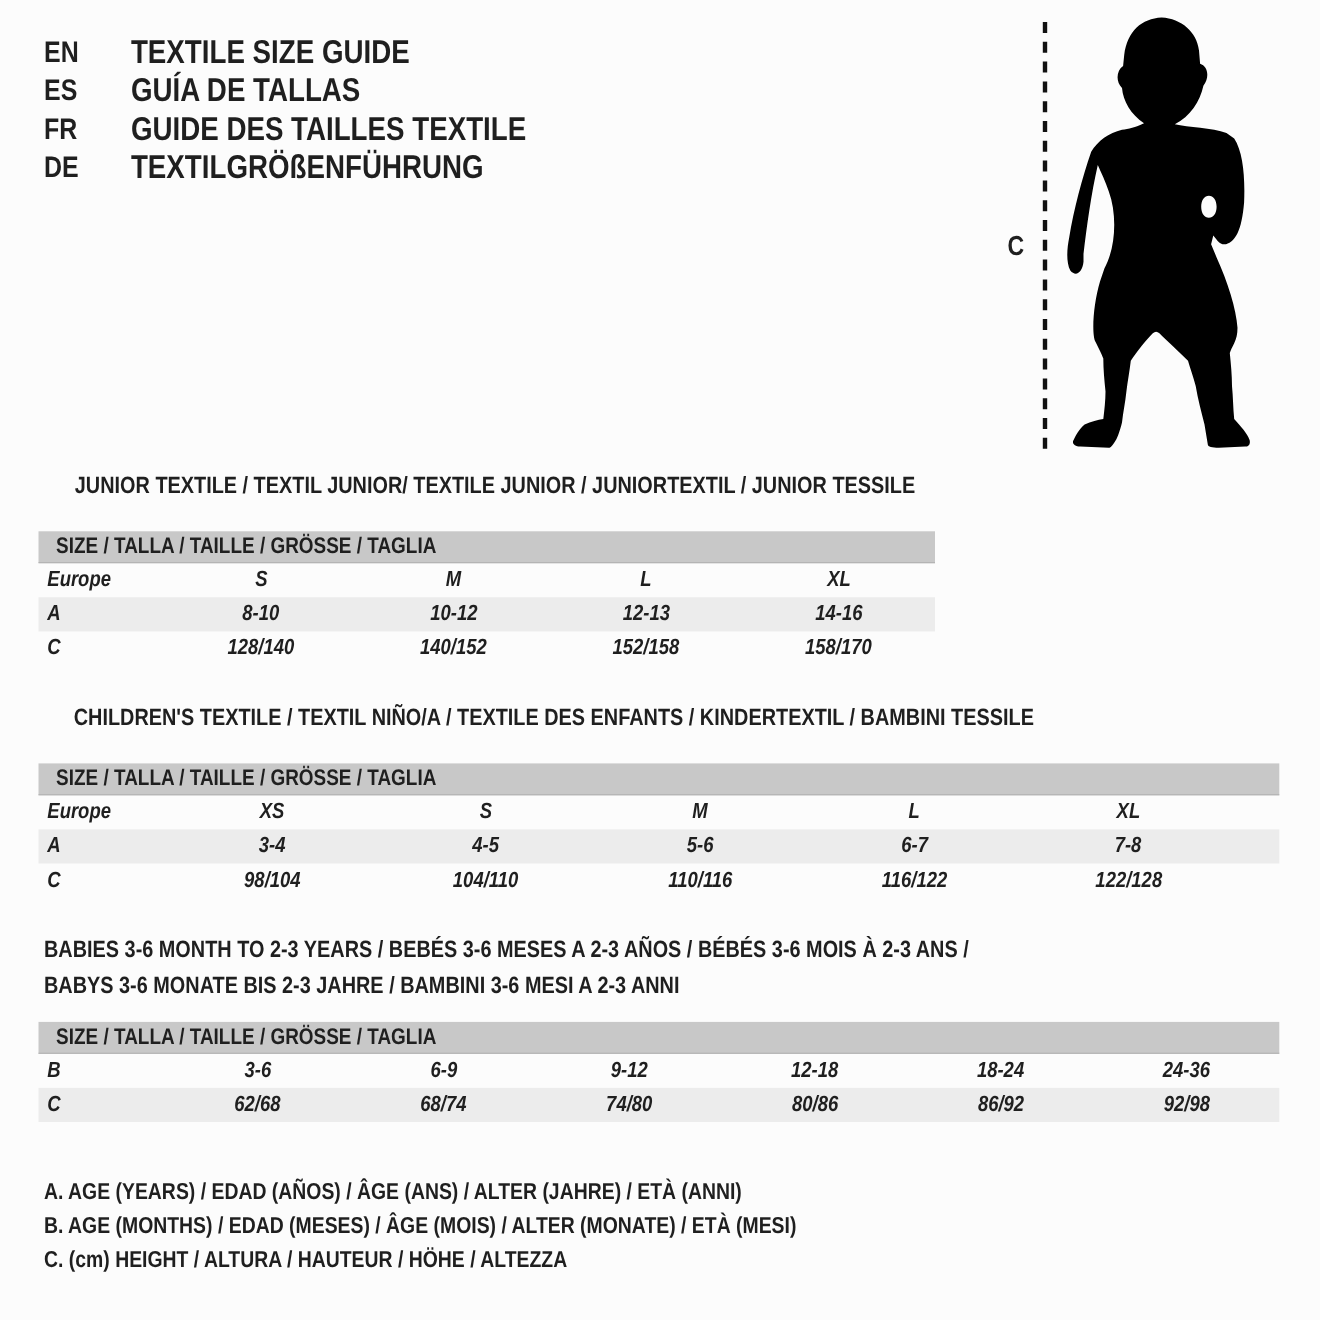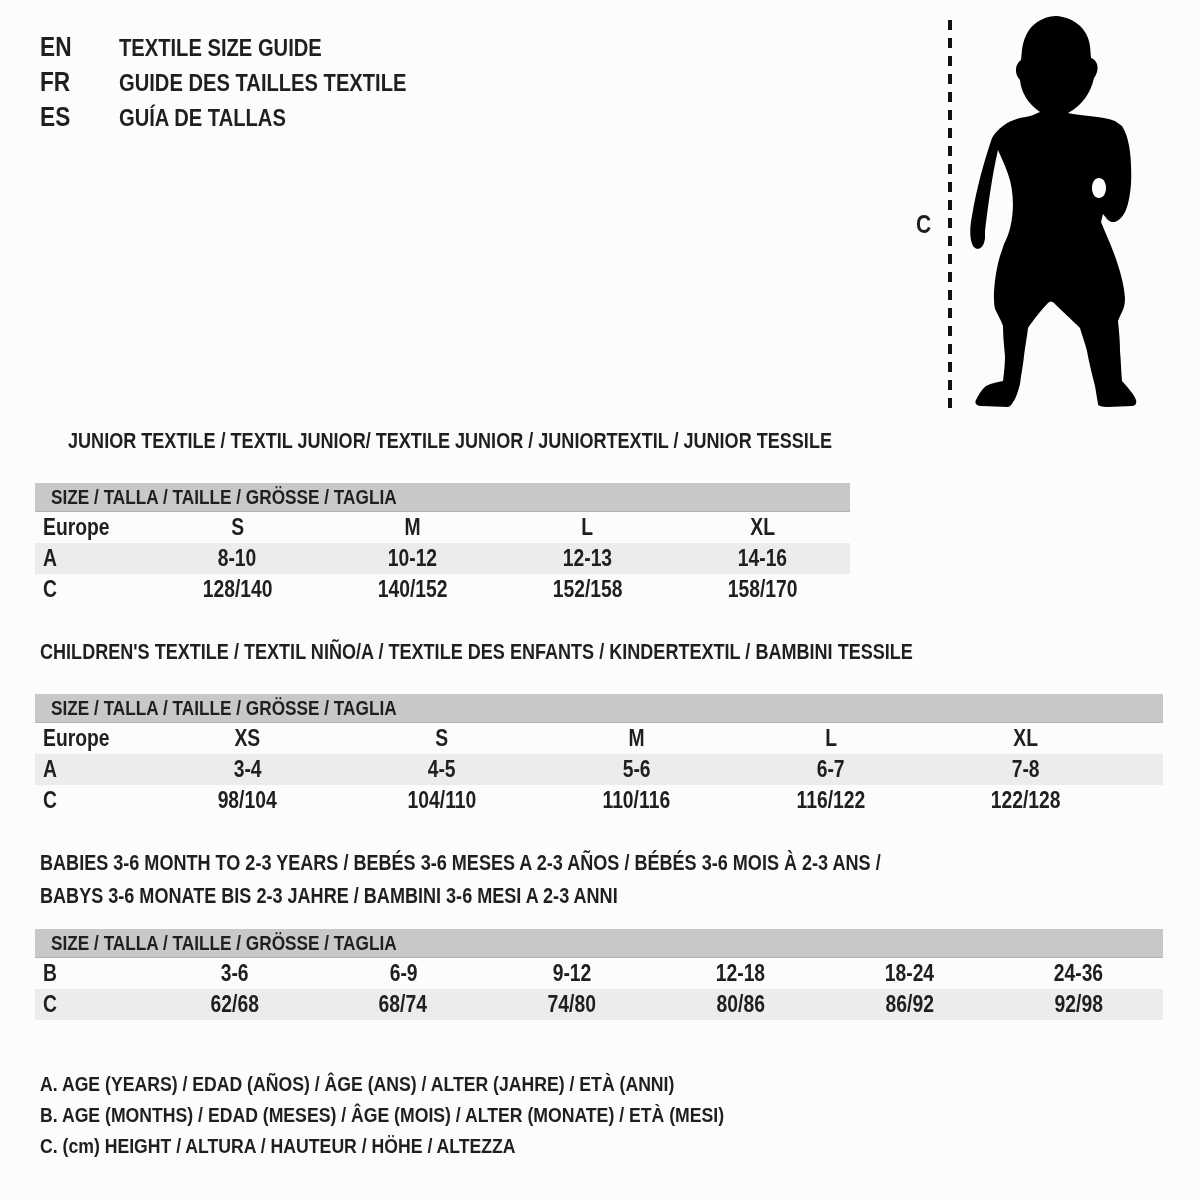--- a/index.html
+++ b/index.html
@@ -10,44 +10,44 @@
     font-weight:bold;
   }
   
   .ct  { display:inline-block; transform:scaleX(0.84); transform-origin:0 50%; white-space:nowrap; }
   .ctc { display:inline-block; transform:scaleX(0.84); transform-origin:50% 50%; white-space:nowrap; }
 
   
   .langs { position:absolute; left:40px; top:30px; }
   .lang-row { display:flex; align-items:center; height:35px; }
   .lang-code { width:79px; font-size:27px; }
-  .lang-label { font-size:24px; }
+  .lang-label { font-size:30px; }
 
   
   .figure-svg { position:absolute; left:944px; top:14px; }
   .c-label { position:absolute; left:916px; top:210px; font-size:25px; }
 
   
   .section-title { position:absolute; left:40px; font-size:21.5px; }
   .t1-title { top:429px;margin-left:28px; }
-  .t2-title { top:640px; }
+  .t2-title { top:640px;margin-left:27px; }
   .t3-title-1 { top:851px;text-align:right; }
   .t3-title-2 { top:884px; }
 
   
   .size-table { position:absolute; left:35px; }
   .size-table.t1 { top:483px; width:815px; }
   .size-table.t2 { top:694px; width:1128px; }
   .size-table.t3 { top:929px; width:1128px; }
   .size-header {
     height:29px; background:#c8c8c8; border-bottom:1px solid #b2b2b2;
     display:flex; align-items:center; padding-left:16px; box-sizing:border-box;
     font-size:20.5px;
   }
-  .trow { display:grid; align-items:center; height:31px; font-size:23px; box-sizing:border-box; }
+  .trow { display:grid; align-items:center; height:31px; font-size:20px; box-sizing:border-box;font-style:italic; }
   .t1 .trow { grid-template-columns:115px repeat(4,1fr); }
   .t2 .trow { grid-template-columns:115px repeat(5,1fr); padding-right:40px; }
   .t3 .trow { grid-template-columns:115px repeat(6,1fr); }
   .trow.shaded { background:#ececec; }
   .cell { text-align:center; }
   .cell.rlabel { text-align:left; padding-left:8px; }
 
   
   .legend-line { position:absolute; left:40px; font-size:21px; }
   .lg1 { top:1072px; } .lg2 { top:1103px; } .lg3 { top:1134px;text-align:right; }
@@ -56,26 +56,30 @@
 <body>
 
 <div class="page">
 
   <div class="langs">
     <div class="lang-row">
       <span class="lang-code"><span class="ct">EN</span></span>
       <span class="lang-label"><span class="ct">TEXTILE SIZE GUIDE</span></span>
     </div>
     <div class="lang-row">
+      <span class="lang-code"><span class="ct">ES</span></span>
+      <span class="lang-label"><span class="ct">GUÍA DE TALLAS</span></span>
+    </div>
+    <div class="lang-row">
       <span class="lang-code"><span class="ct">FR</span></span>
       <span class="lang-label"><span class="ct">GUIDE DES TAILLES TEXTILE</span></span>
     </div>
     <div class="lang-row">
-      <span class="lang-code"><span class="ct">ES</span></span>
-      <span class="lang-label"><span class="ct">GUÍA DE TALLAS</span></span>
+      <span class="lang-code"><span class="ct">DE</span></span>
+      <span class="lang-label"><span class="ct">TEXTILGRÖßENFÜHRUNG</span></span>
     </div>
   </div>
 
   <div class="c-label"><span class="ct">C</span></div>
 
   <svg class="figure-svg" width="210" height="406" viewBox="0 0 210 406">
     <line x1="6" y1="6" x2="6" y2="402" stroke="#111" stroke-width="4" stroke-dasharray="10 8"></line>
     <g transform="translate(24,2)">
       <path fill="#000" fill-rule="evenodd" d="
         M88,0

